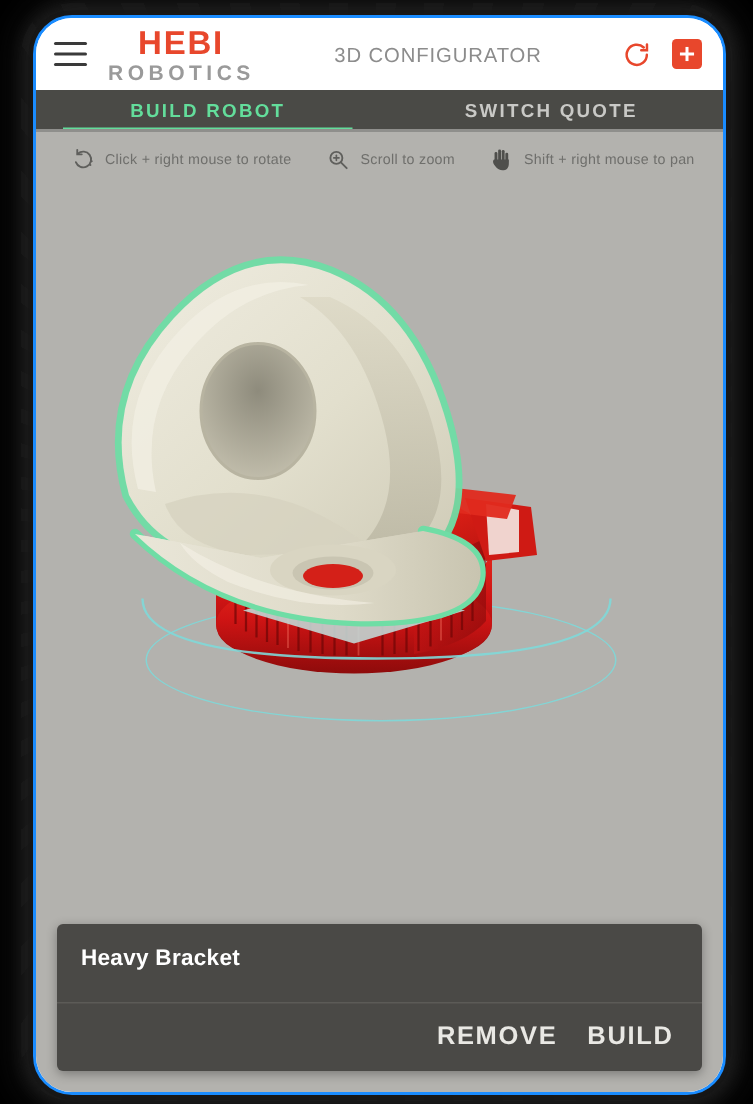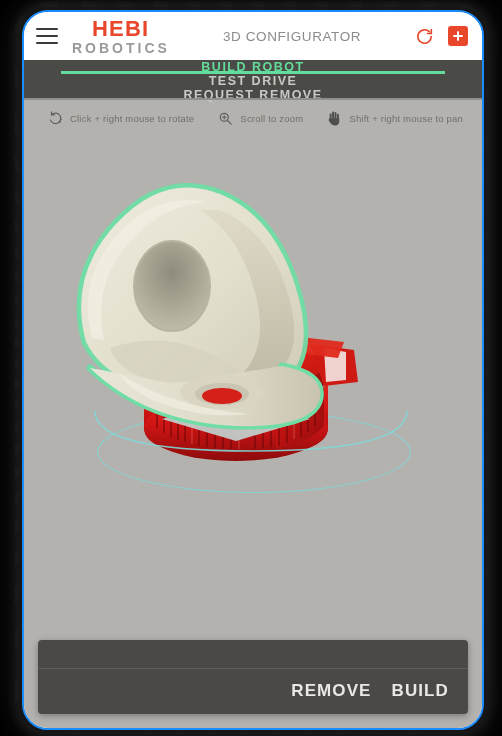--- a/index.html
+++ b/index.html
@@ -124,24 +124,23 @@
     width: 20px; height: 20px;
     background: #e8472c;
     border-radius: 3px;
     display: flex; align-items: center; justify-content: center;
     cursor: pointer;
   }
 
   
   .tabs {
     display: flex;
-    height: 40px;
+    height: 28px;
     background: #4a4a46;
     position: relative;
-    flex-direction: column;
   }
   .tab {
     flex: 1 1 0;
     display: flex;
     align-items: center;
     justify-content: center;
     font-size: 12.5px;
     font-weight: 700;
     letter-spacing: 1.5px;
     color: #c9c9c6;
@@ -310,25 +309,21 @@
           </div>
         </div>
       </div>
 
       <div class="tabs">
         <div class="tab active">
           <span>BUILD ROBOT</span>
           <span class="underline"></span>
         </div>
         <div class="tab">
-          <span>TEST DRIVE</span>
-
-        </div>
-        <div class="tab">
-          <span>REQUEST REMOVE</span>
+          <span>SWITCH QUOTE</span>
 
         </div>
         <div class="tabs-baseline"></div>
       </div>
 
       <div class="hints">
 
         <div class="hint hint-1">
           <span class="hint-icon">
             <svg width="15" height="15" viewBox="0 0 24 24" fill="none" stroke="#5f5f5c" stroke-width="2" stroke-linecap="round">
@@ -506,20 +501,21 @@
               <path d="M96 238 Q150 272 226 278 Q178 284 128 264 Q104 252 96 238 Z" fill="#f5f3e8" opacity=".55"></path>
             </g>
 
             <path d="M71 275 Q71 315 227 315 Q383 315 383 275" fill="none" stroke="#7fd8d8" stroke-width="1.6" opacity=".9"></path>
           </svg>
 
         </div>
 
         <div class="info-card">
           <div class="card-body">
+            <div class="card-title">Heavy Bracket</div>
           </div>
           <div class="card-divider"></div>
           <div class="card-actions">
             <button class="card-btn">REMOVE</button>
             <button class="card-btn">BUILD</button>
           </div>
         </div>
 
       </div>
     </div>

